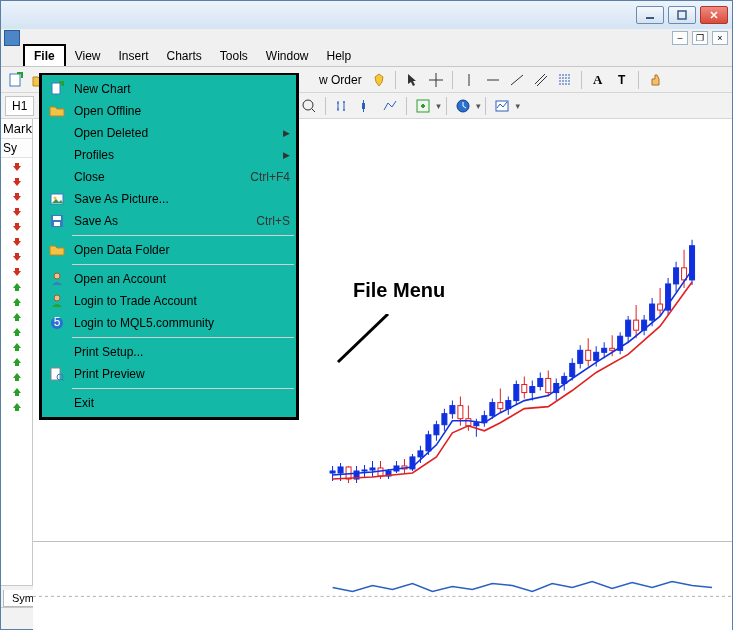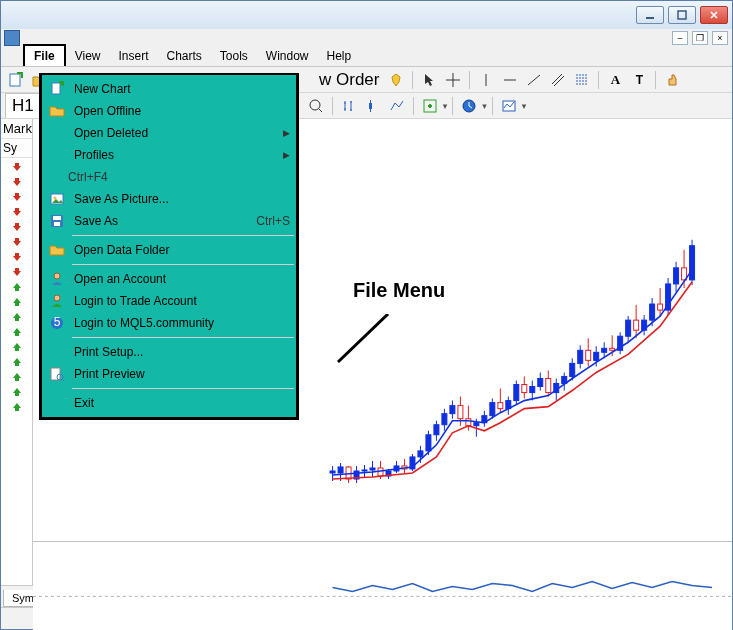--- a/index.html
+++ b/index.html
@@ -17,21 +17,21 @@
 
 .menubar{height:20px;background:#f0f0f0;display:flex;align-items:flex-end;border-bottom:1px solid #c8c8c8;padding-left:22px}
 .menubar .mi{padding:2px 9px;line-height:16px;cursor:default}
 .menubar .mi.sel{border:2px solid #000;border-bottom:none;background:#fff;font-weight:bold}
 .appicon{position:absolute;left:3px;top:29px;width:16px;height:16px;background:#4d86c6;border:1px solid #2a5a94}
 
 
 .tbrow{height:26px;background:#f2f2f2;border-bottom:1px solid #d6d6d6;display:flex;align-items:center;padding-left:4px;gap:2px;overflow:hidden}
 .tbbtn{width:22px;height:22px;display:flex;align-items:center;justify-content:center;cursor:default}
 .tbsep{width:1px;height:18px;background:#c4c4c4;margin:0 3px}
-.tbtxt{padding:0 4px;font-size:17px}
+.tbtxt{padding:0 4px;font-size:12px}
 .ico{width:16px;height:16px;display:inline-block}
 
 
 .mainrow{flex:1;display:flex;min-height:0;background:#fff}
 .leftcol{width:32px;border-right:1px solid #c8c8c8;background:#fff;overflow:hidden}
 .markethdr{font-size:13px;padding:2px;background:#fdfdfd;border-bottom:1px solid #e0e0e0}
 .arr{width:12px;height:12px;margin:3px auto;display:block}
 .arrU{fill:#2aa02a}
 .arrD{fill:#d03020}
 
@@ -409,20 +409,21 @@
               <span class="ddtxt">Open Deleted</span>
               <span class="ddarrow">▶</span>
             </div>
             <div class="ddrow">
               <span class="ddico"></span>
               <span class="ddtxt">Profiles</span>
               <span class="ddarrow">▶</span>
             </div>
             <div class="ddrow">
               <span class="ddico"></span>
+              <span class="ddtxt">Close</span>
               <span class="ddshort">Ctrl+F4</span>
             </div>
             <div class="ddrow">
               <span class="ddico">
                 <svg class="ico" viewBox="0 0 16 16">
                   <rect x="2" y="3" width="12" height="10" fill="#fff" stroke="#3a7ac0"></rect>
                   <circle cx="6" cy="7" r="1.5" fill="#f0c030"></circle>
                   <path d="M3 12 l4 -4 l3 3 l2 -2 l2 3 z" fill="#3a9a3a"></path>
                 </svg>
               </span>

